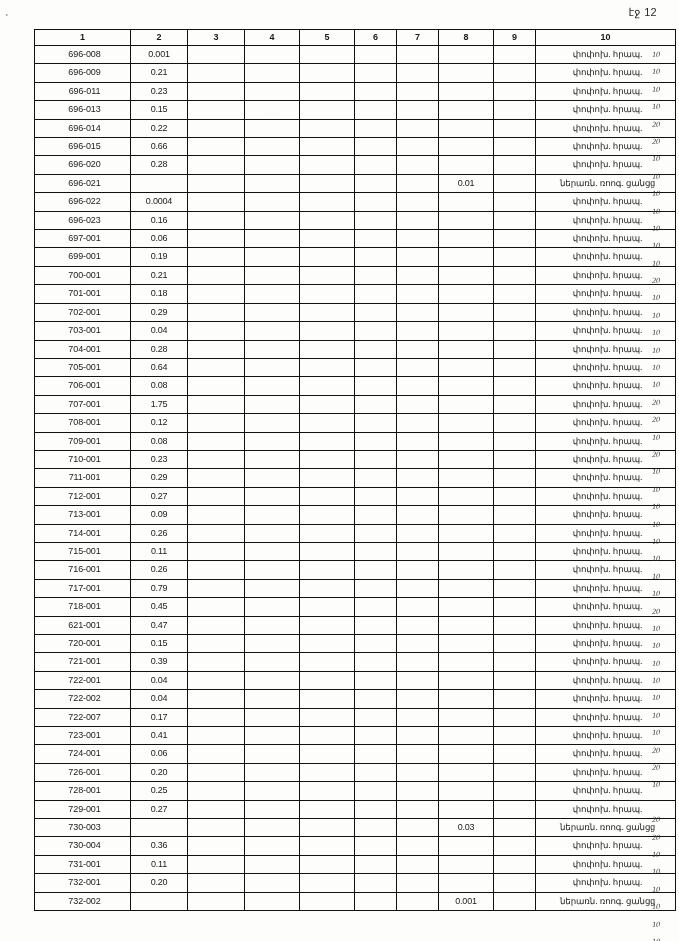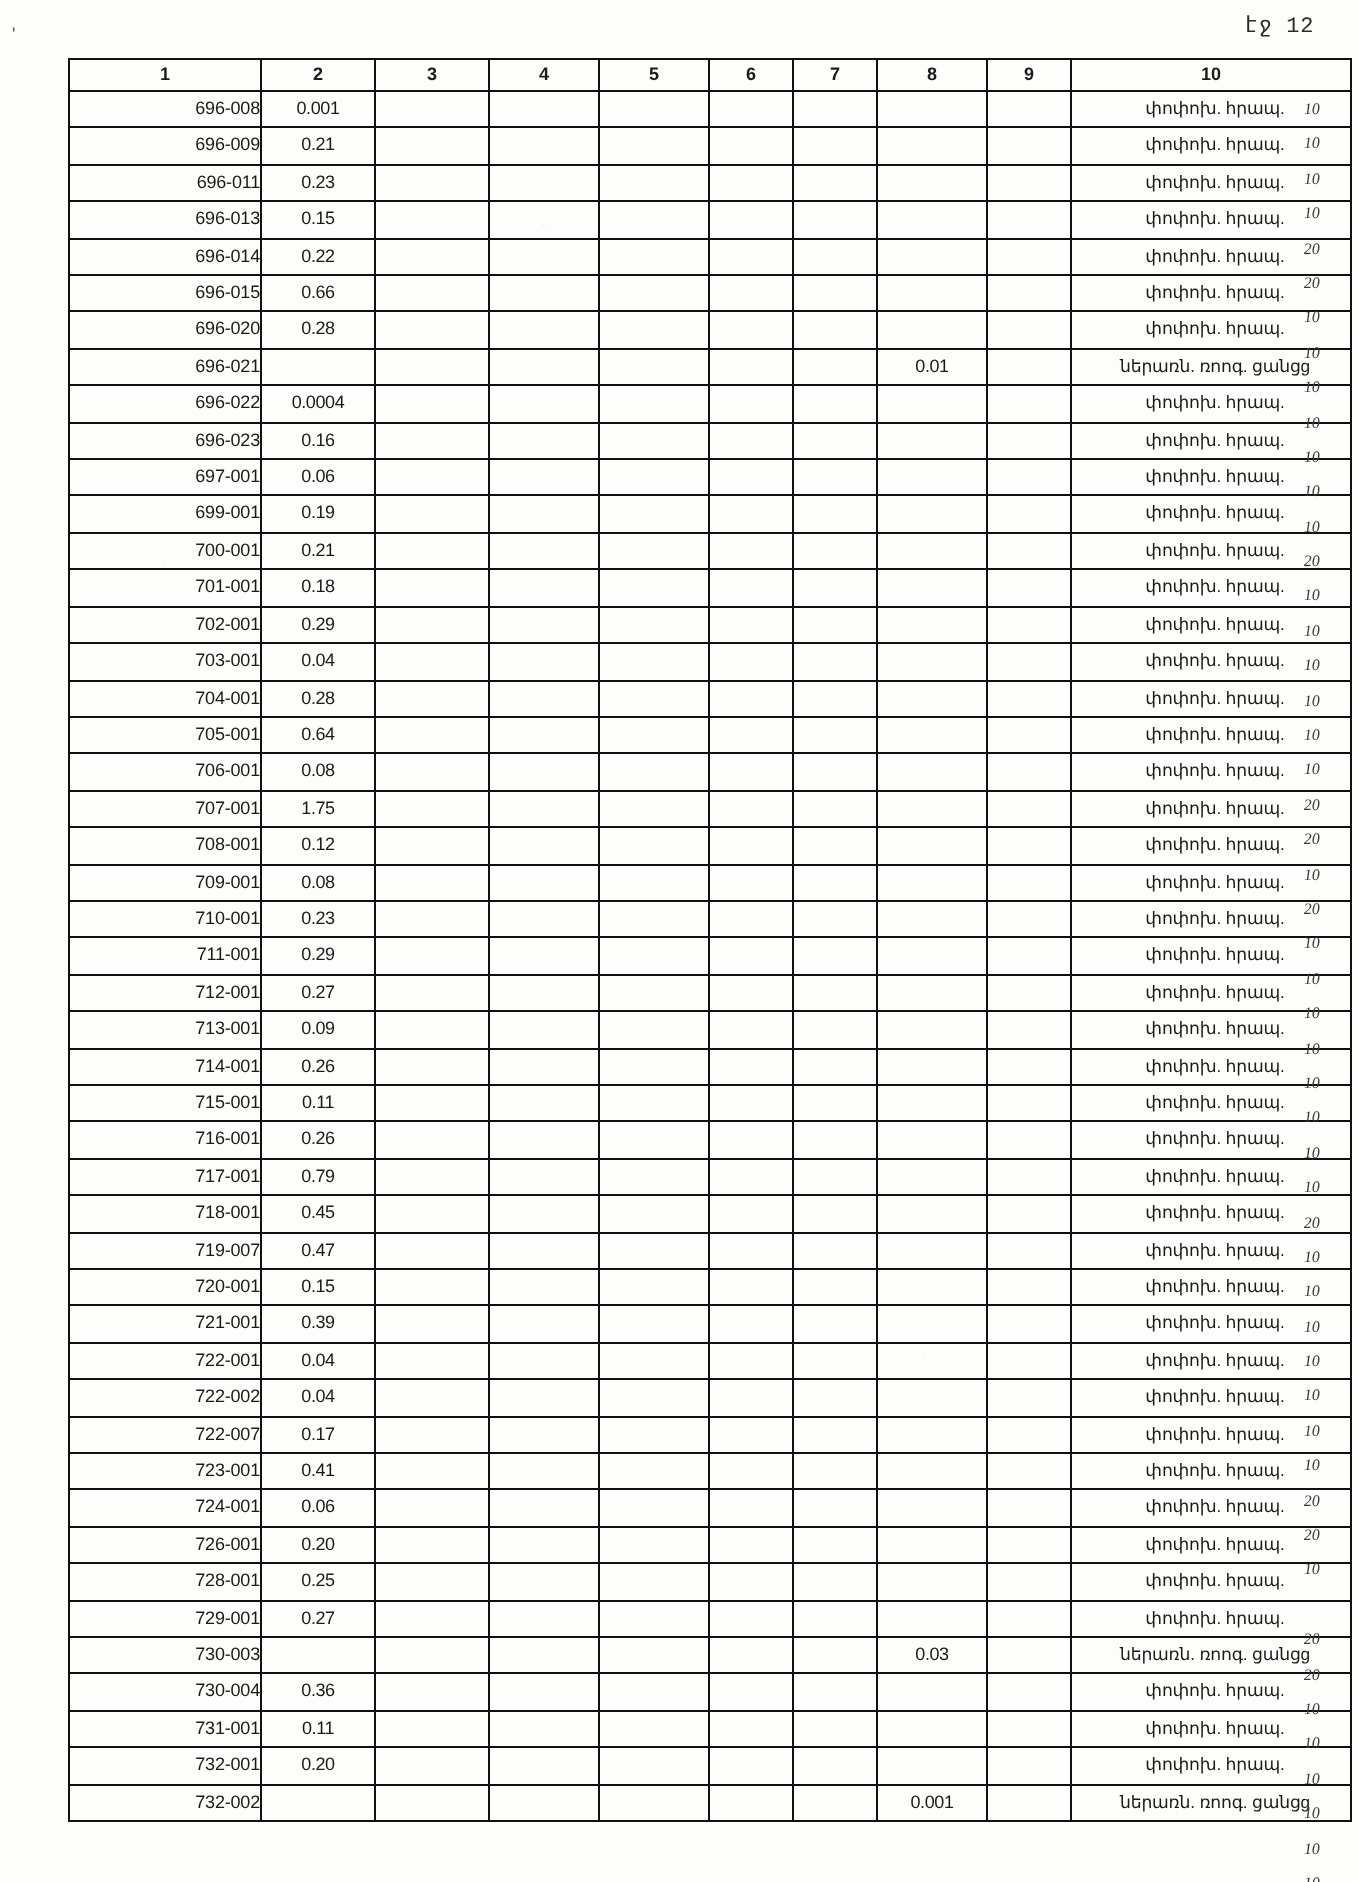--- a/index.html
+++ b/index.html
@@ -33,21 +33,21 @@
       radial-gradient(circle at 40% 12%, rgba(0,0,0,0.02) 0 1px, transparent 1px),
       radial-gradient(circle at 85% 45%, rgba(0,0,0,0.02) 0 1px, transparent 1px);
     opacity: .8;
   }
 
   .page-header {
     position: absolute;
     top: 6px;
     right: 22px;
     font-size: 11px;
-    font-family: Liberation Mono, monospace;
+    font-family: Liberation Sans, sans-serif;
     color: #2b2b2b;
     letter-spacing: .3px;
   }
 
   .stray-mark {
     position: absolute;
     left: 6px;
     top: 12px;
     font-size: 9px;
     color: #555;
@@ -82,21 +82,21 @@
   table.reg thead th {
     text-align: center;
     font-size: 9px;
     font-weight: bold;
     height: 15px;
     line-height: 15px;
     font-family: "Liberation Sans", sans-serif;
   }
 
   .c-code {
-    text-align: right;
+    text-align: center;
     padding-left: 4px !important;
     font-size: 9px;
     font-family: "Liberation Sans", sans-serif;
     letter-spacing: -0.1px;
   }
   .c-num {
     text-align: center;
     font-size: 9px;
     letter-spacing: -0.2px;
   }
@@ -544,21 +544,21 @@
             <td class="c-blank"></td>
             <td class="c-blank"></td>
             <td class="c-blank"></td>
             <td class="c-blank"></td>
             <td class="c-blank"></td>
             <td class="c-num"></td>
             <td class="c-blank"></td>
             <td class="c-note">փոփոխ. հրապ.</td>
           </tr>
           <tr>
-            <td class="c-code">719-007</td>
+            <td class="c-code">621-001</td>
             <td class="c-num">0.47</td>
             <td class="c-blank"></td>
             <td class="c-blank"></td>
             <td class="c-blank"></td>
             <td class="c-blank"></td>
             <td class="c-blank"></td>
             <td class="c-num"></td>
             <td class="c-blank"></td>
             <td class="c-note">փոփոխ. հրապ.</td>
           </tr>

